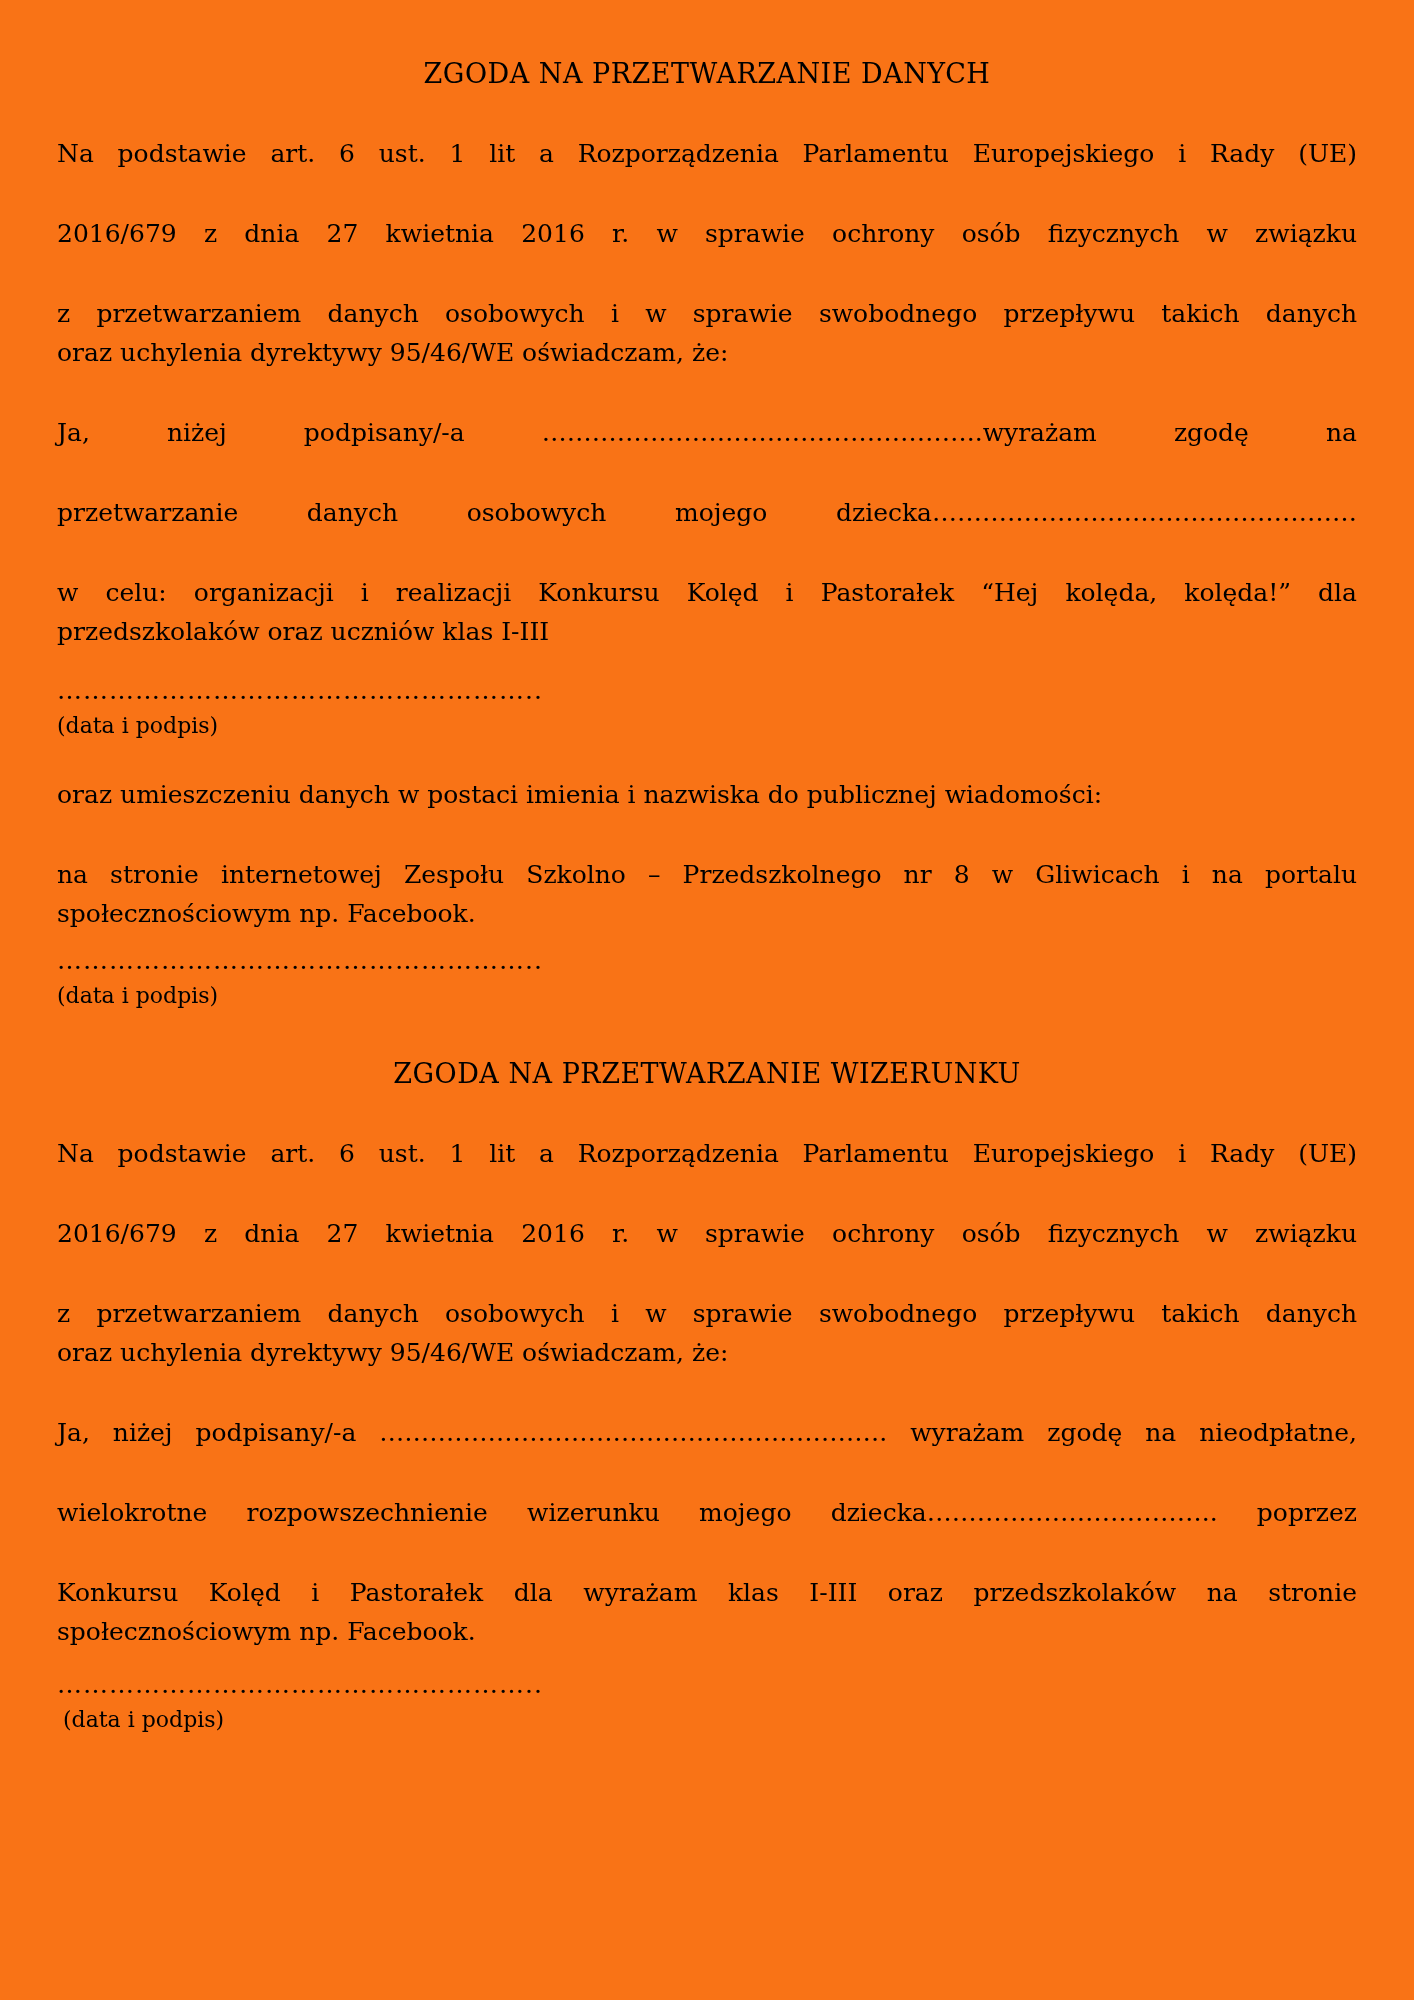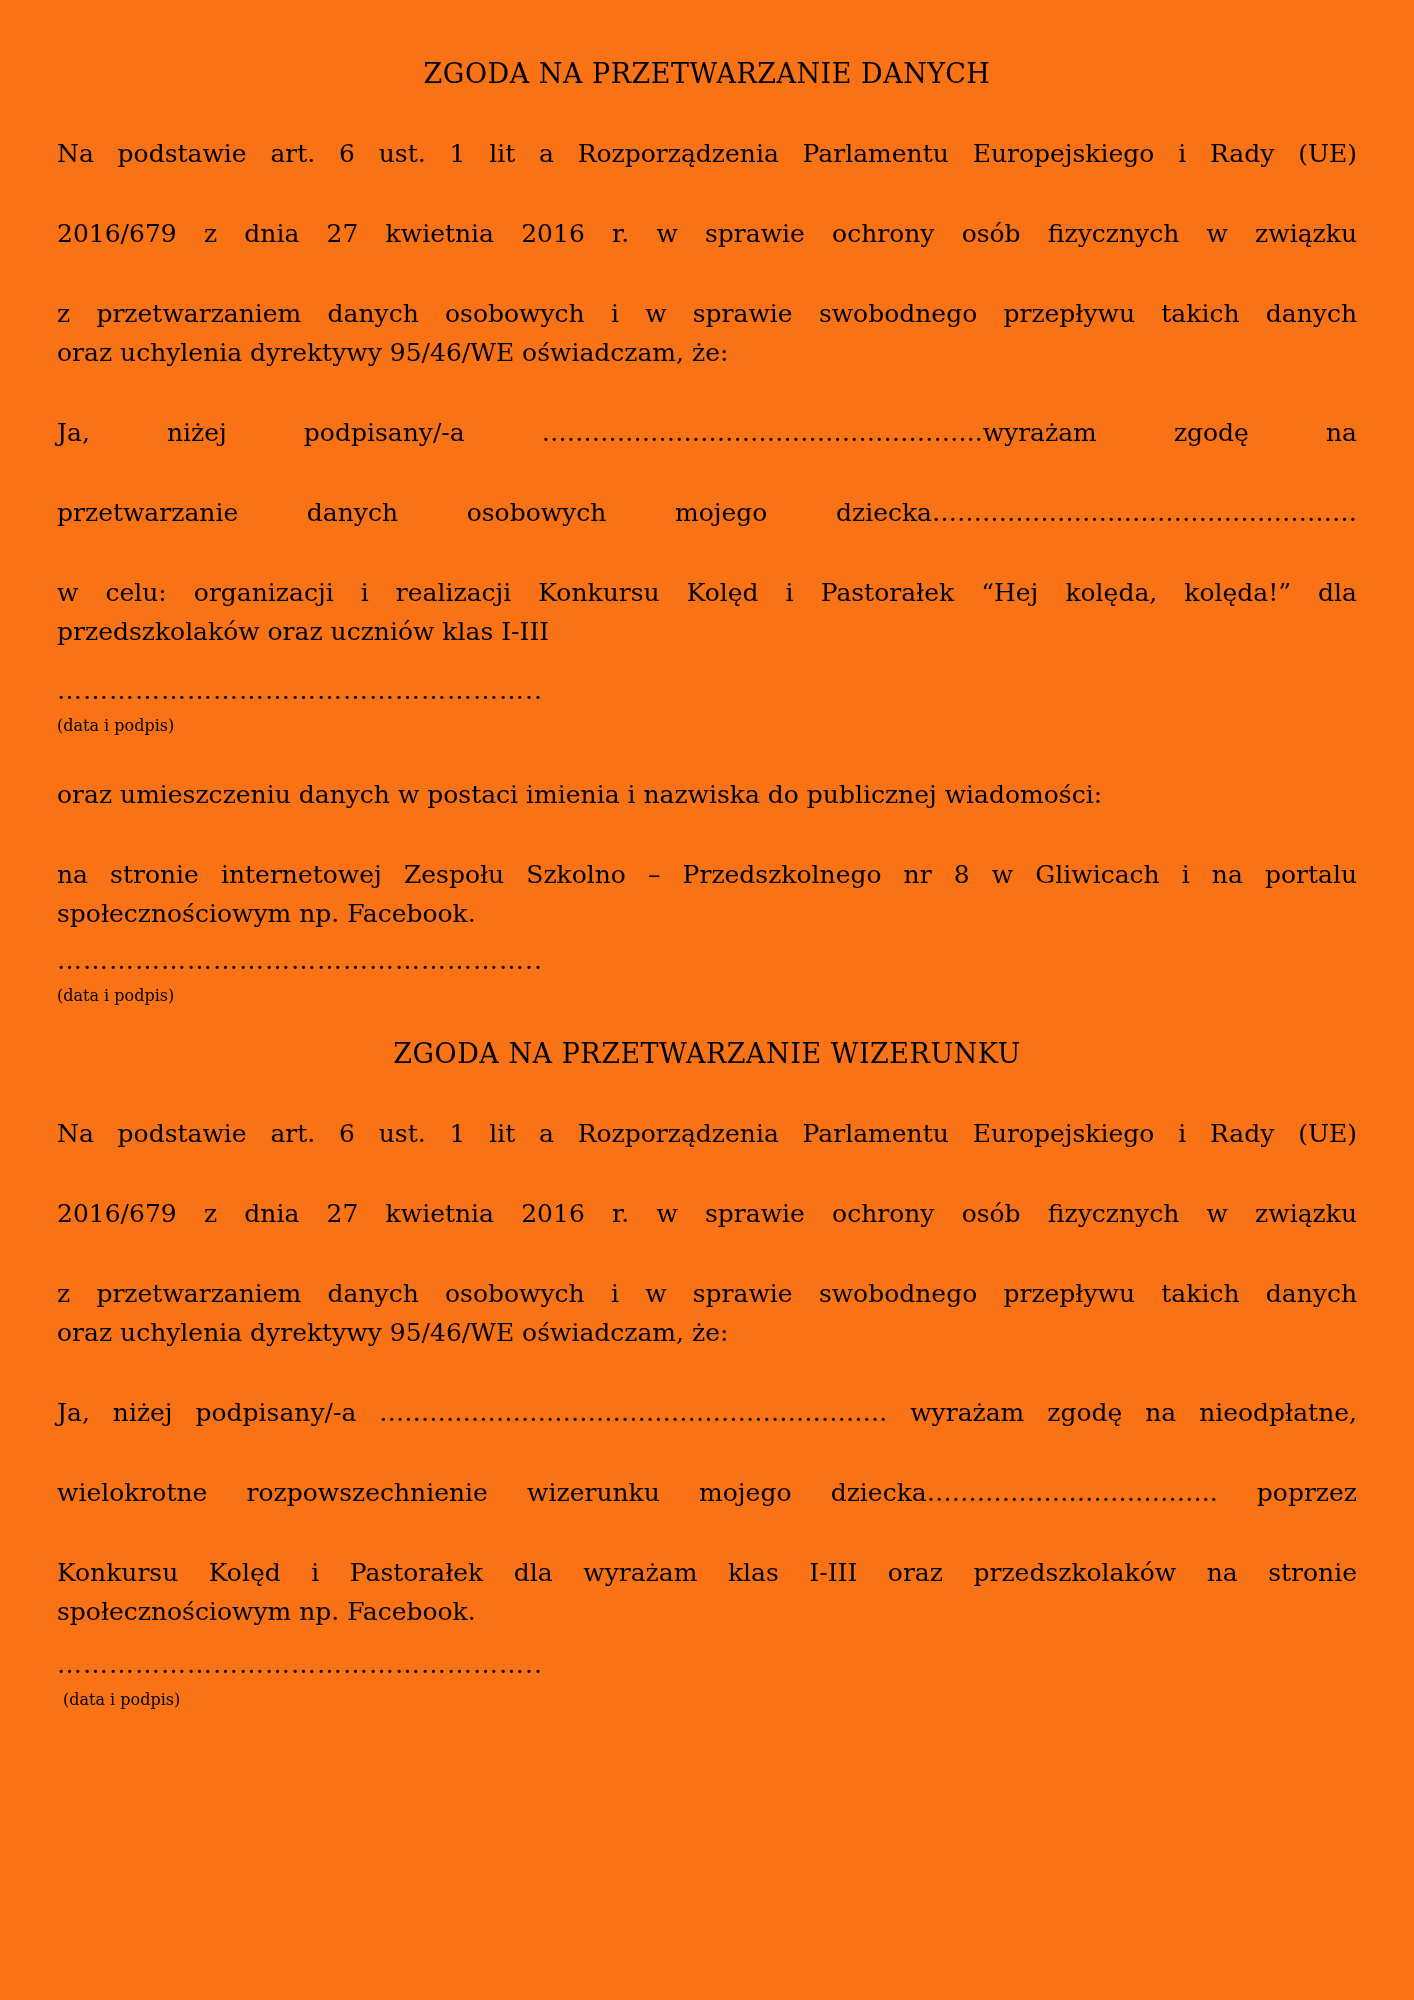--- a/index.html
+++ b/index.html
@@ -17,35 +17,35 @@
     overflow: hidden;
   }
   .title {
     margin: 0;
     font-size: 27px;
     font-weight: 400;
     text-align: center;
     line-height: 39px;
     letter-spacing: 0.5px;
   }
-  .title.second { margin-top: 22px; }
+  .title.second { margin-top: 42px; }
   .para { margin: 0; }
   .line { white-space: nowrap; overflow: visible; }
   .j { text-align: justify; text-align-last: justify; margin-top: 41px; -moz-text-align-last: justify; }
   .l { text-align: left; text-align-last: left; }
   .sig { margin-top: 20px; }
   .sig.sig2 { margin-top: 8px; }
   .sig.sig3 { margin-top: 14px; }
   .sig .dots {
     line-height: 39px;
     white-space: nowrap;
     letter-spacing: 1px;
   }
   .sig .sig-label {
-    font-size: 16px;
+    font-size: 22px;
     line-height: 32px;
   }
   .sig .sig-label.indent { padding-left: 6px; }
   .para-c { margin-top: 33px; }
 </style>
 </head>
 <body>
 
 <div class="page">
 

